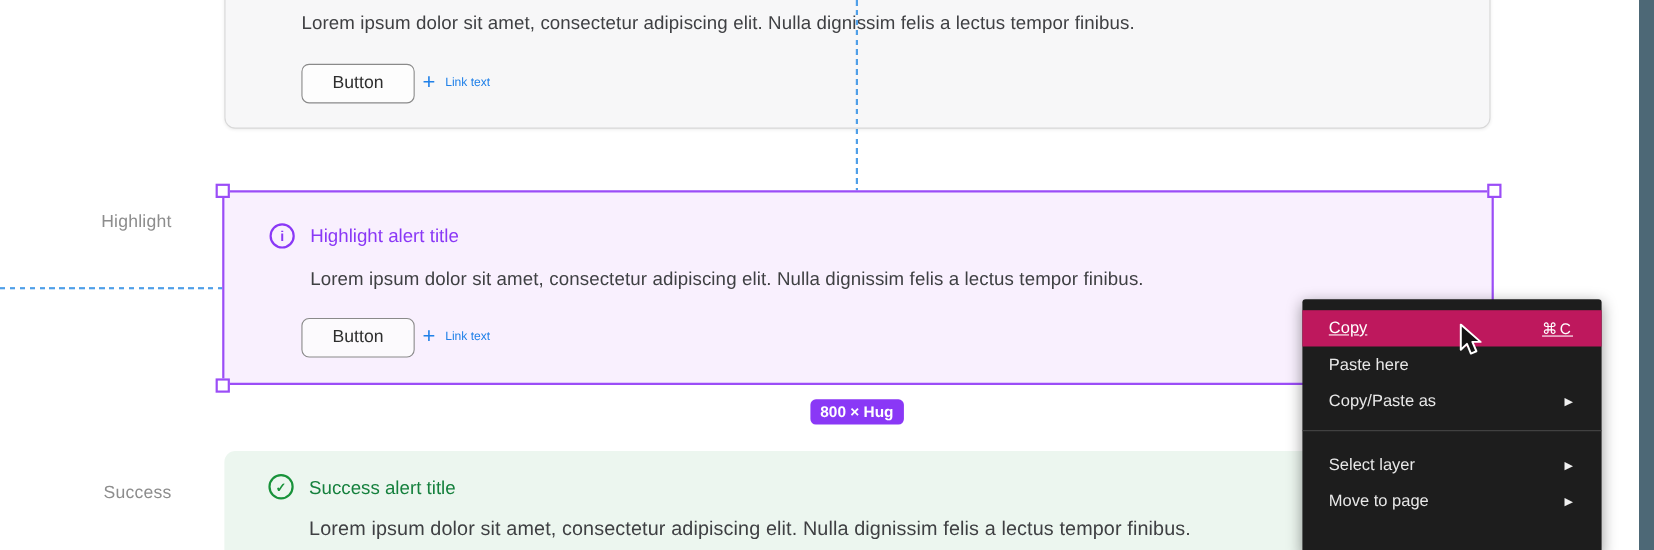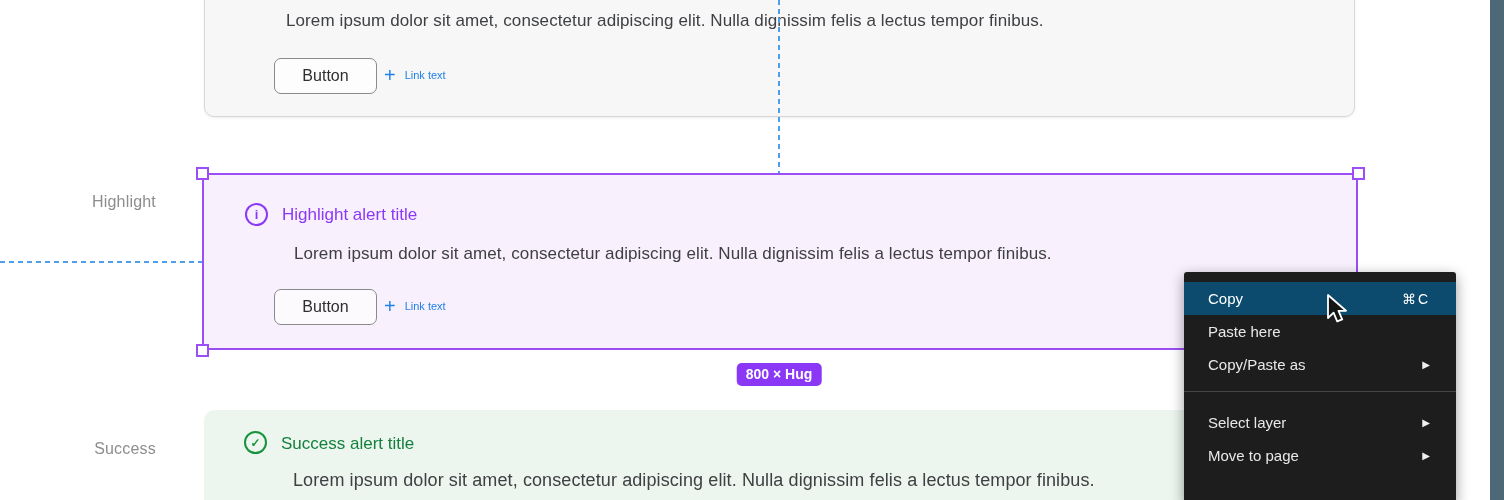--- a/index.html
+++ b/index.html
@@ -16,21 +16,21 @@
   }
   .card-highlight {
     left:202px; top:173px; width:1156px; height:177px;
     background:#f9f0fe; border:2px solid #9b4df7;
     border-radius:2px;
   }
   .card-success {
     left:204px; top:410px; width:1151px; height:95px;
     background:#ecf6ef; border-radius:10px 10px 0 0;
   }
-  .body-text { position:absolute; font-size:17px; color:#3f4043; letter-spacing:0.1px; white-space:nowrap;margin-left:12px; }
+  .body-text { position:absolute; font-size:17px; color:#3f4043; letter-spacing:0.1px; white-space:nowrap; }
   .alert-title { position:absolute; font-size:17px; font-weight:normal; white-space:nowrap; }
   .circle-icon {
     position:absolute; width:23px; height:23px; border-radius:50%;
     display:flex; align-items:center; justify-content:center;
     font-size:13px; font-weight:bold;
   }
   .btn {
     position:absolute; width:103px; height:36px; background:#ffffff;
     border:1px solid #8a8a8a; border-radius:7px;
     display:flex; align-items:center; justify-content:center;
@@ -72,21 +72,21 @@
     position:absolute; left:1184px; top:272px; width:272px; height:232px;
     background:#1d1d1d; border-radius:3px; padding:10px 0;
     box-shadow:0 4px 14px rgba(0,0,0,0.4); z-index:5;
   }
   .menu-item {
     height:33px; display:flex; align-items:center; justify-content:space-between;
     padding:0 26px 0 24px; font-size:15px; color:#e8e8e8; white-space:nowrap;
   }
   .menu-item .shortcut { font-size:14px; color:#dcdcdc; letter-spacing:2px; }
   .menu-item .submenu-arrow { font-size:10px; color:#f0f0f0; }
-  .menu-item.highlighted { background:#0c4a6e; color:#ffffff; }
+  .menu-item.highlighted { background:#be185d; color:#ffffff;text-decoration:underline; }
   .menu-item.highlighted .shortcut { color:#ffffff; }
   .menu-sep { height:1px; background:#464646; margin:10px 0 14px 0; }
 
   
   .cursor { position:absolute; left:1326px; top:294px; z-index:6; }
   .side-strip { position:absolute; left:1490px; top:0; width:14px; height:500px; background:#4d6876; }
 </style>
 </head>
 <body>
 

